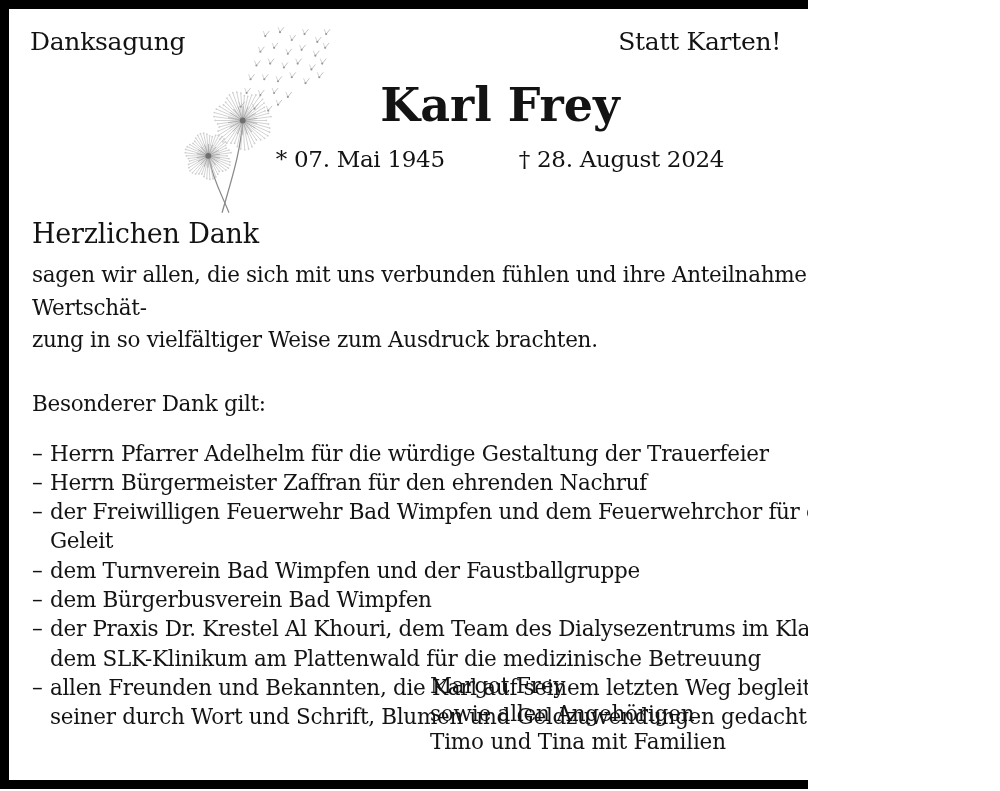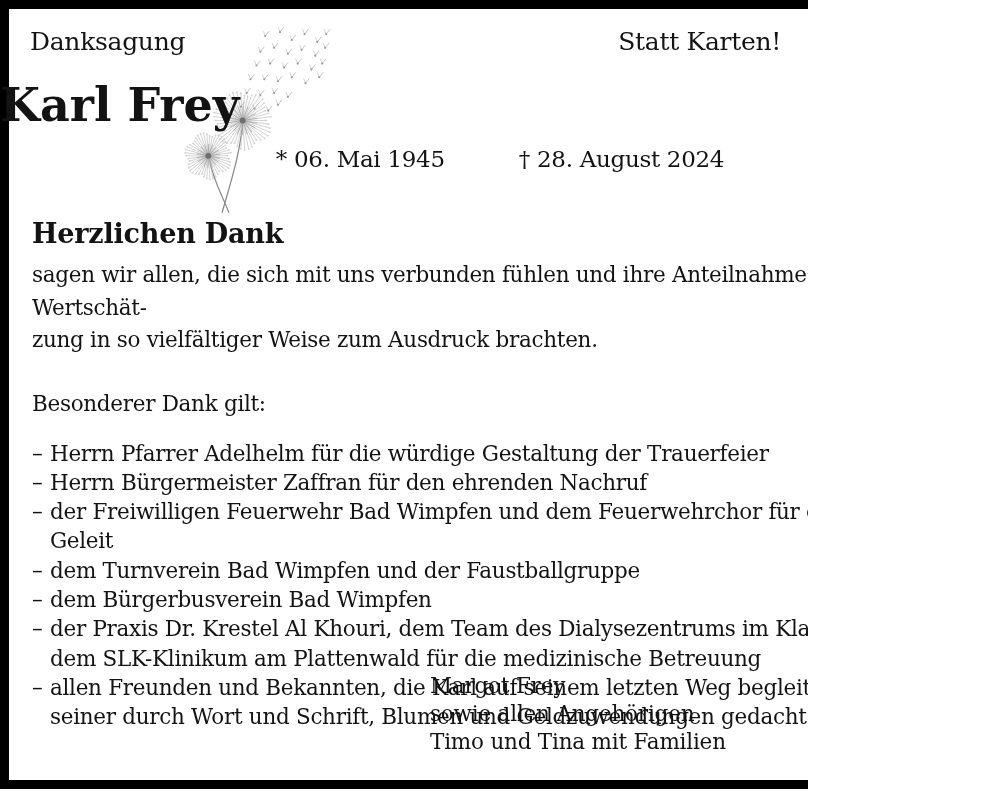--- a/index.html
+++ b/index.html
@@ -19,29 +19,29 @@
     width:1000px; height:789px;
     border:9px solid #000000;
     pointer-events:none;
   }
   .corner-label { position:absolute; top:27px; font-size:25px; }
   .label-left  { left:30px; }
   .label-right { right:27px; }
   .illustration { position:absolute; left:172px; top:24px; width:162px; height:192px; }
   .deceased-name {
     position:absolute; left:0; top:78px; width:1000px;
-    text-align:left; font-size:46px; font-weight:bold; letter-spacing:0px;
+    text-align:center; font-size:46px; font-weight:bold; letter-spacing:0px;
   }
   .dates-row {
     position:absolute; left:0; top:146px; width:1000px;
     display:flex; justify-content:center; gap:74px;
     font-size:23px;
   }
   .body-block { position:absolute; left:32px; top:218px; width:936px; font-size:21.5px; }
-  .thanks-heading { font-size:27px; font-weight:bold; letter-spacing:-0.2px; }
+  .thanks-heading { font-size:27px; font-weight:normal; letter-spacing:-0.2px; }
   .intro { margin-top:10px; line-height:32.5px; }
   .special-label { margin-top:34px; }
   .thanks-list { margin-top:23px; list-style:none; }
   .thanks-list li { display:flex; line-height:29.3px; }
   .thanks-list .dash { flex:0 0 18px; }
   .signature {
     position:absolute; left:430px; top:672px;
     font-weight:normal; font-size:21.5px; line-height:28.2px; letter-spacing:-0.2px;
   }
 </style>
@@ -377,21 +377,21 @@
         <circle cx="98" cy="88" r="1.1" fill="#9a9a9a"></circle>
         <line x1="108" y1="82" x2="112" y2="77" stroke="#a8a8a8" stroke-width="0.7"></line>
         <line x1="108" y1="82" x2="106" y2="77" stroke="#b5b5b5" stroke-width="0.6"></line>
         <circle cx="108" cy="82" r="1.1" fill="#9a9a9a"></circle>
       </svg>
   </div>
 
   <div class="deceased-name">Karl Frey</div>
 
   <div class="dates-row">
-    <span>* 06. Mai 1945</span>
+    <span>* 07. Mai 1945</span>
     <span>† 28. August 2024</span>
   </div>
 
   <div class="body-block">
     <div class="thanks-heading">Herzlichen Dank</div>
 
     <div class="intro">
       <div>sagen wir allen, die sich mit uns verbunden fühlen und ihre Anteilnahme und Wertschät-</div>
       <div>zung in so vielfältiger Weise zum Ausdruck brachten.</div>
     </div>

